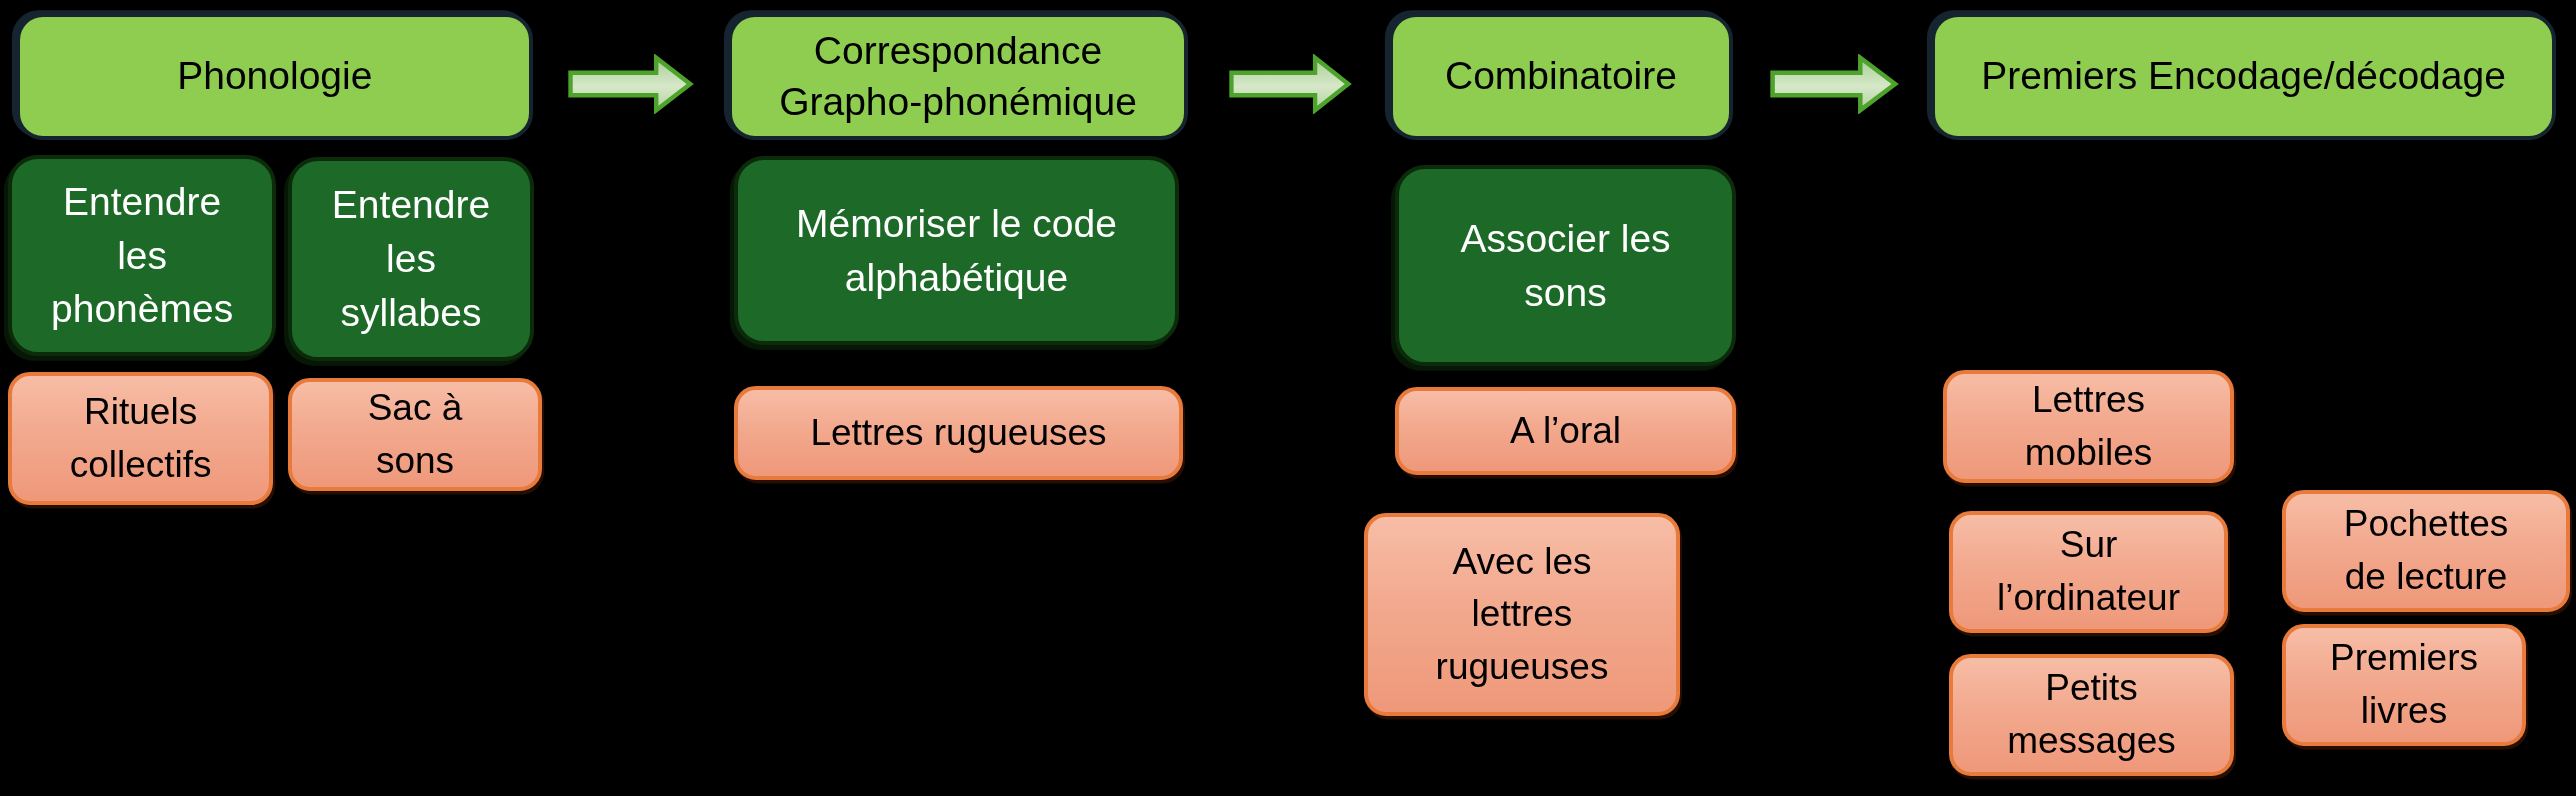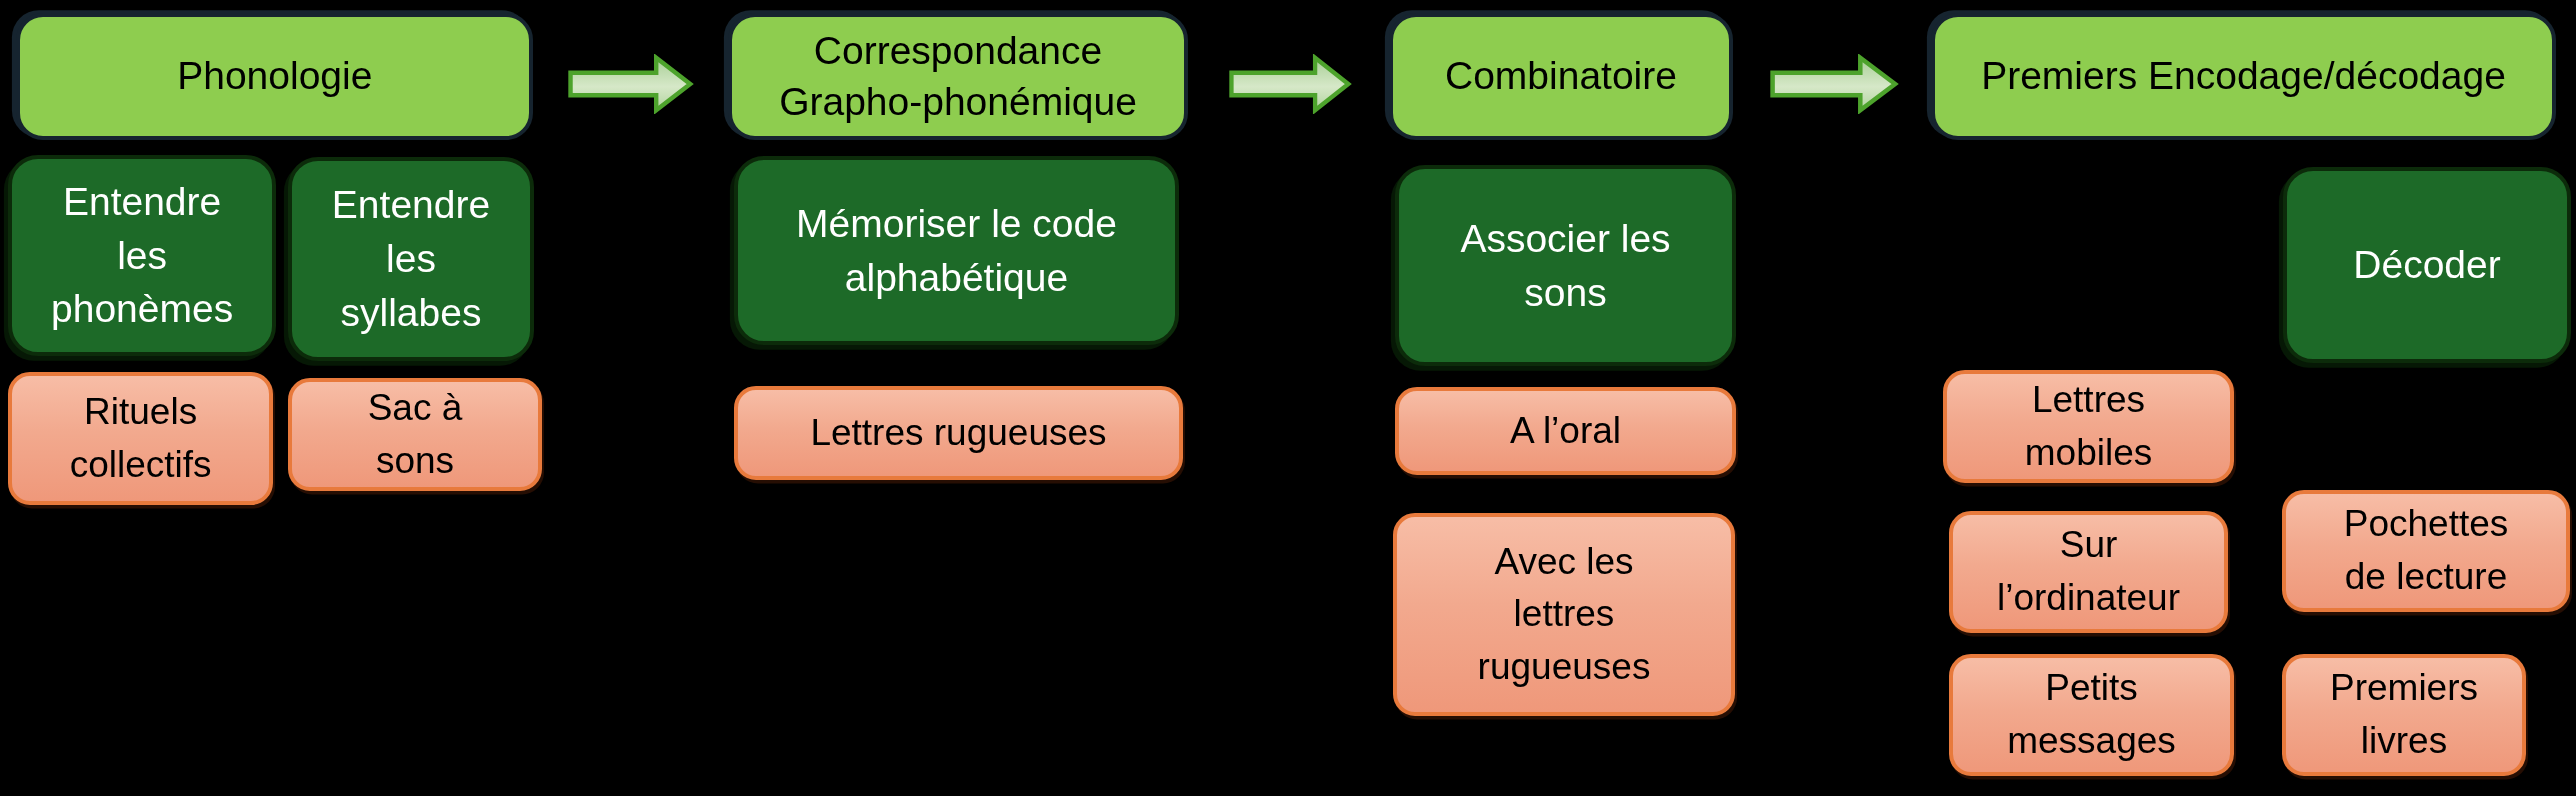--- a/index.html
+++ b/index.html
@@ -91,43 +91,42 @@
     <polygon points="2,15 70,15 70,3 97,24 70,45 70,33 2,33" fill="url(#ag)" stroke="#4da32c" stroke-width="3.5"></polygon>
   </svg>
 
   <div class="node header" style="left:1389px;top:13px;width:344px;height:127px">Combinatoire</div>
 
   <div class="node step" style="left:1395px;top:165px;width:341px;height:201px">Associer les
 sons</div>
 
   <div class="node activity" style="left:1395px;top:387px;width:341px;height:88px">A l’oral</div>
 
-  <div class="node activity" style="left:1393px;top:513px;width:342px;height:203px">Avec les
+  <div class="node activity" style="left:1364px;top:513px;width:316px;height:203px">Avec les
 lettres
 rugueuses</div>
 
   <svg class="arrow" style="left:1770px;top:54px;width:129px;height:60px" viewBox="0 0 100 48" preserveAspectRatio="none">
     <polygon points="2,15 70,15 70,3 97,24 70,45 70,33 2,33" fill="url(#ag)" stroke="#4da32c" stroke-width="3.5"></polygon>
   </svg>
 
   <div class="node header" style="left:1931px;top:13px;width:625px;height:127px">Premiers Encodage/décodage</div>
 
 
-  <div class="node step" style="left:2283px;top:167px;width:288px;height:196px">Décoder</div>
 
   <div class="node activity" style="left:1943px;top:370px;width:291px;height:113px">Lettres
 mobiles</div>
 
 
   <div class="node activity" style="left:1949px;top:511px;width:279px;height:122px">Sur
 l’ordinateur</div>
 
   <div class="node activity" style="left:2282px;top:490px;width:288px;height:122px">Pochettes
 de lecture</div>
 
   <div class="node activity" style="left:1949px;top:654px;width:285px;height:122px">Petits
 messages</div>
 
-  <div class="node activity" style="left:2282px;top:654px;width:244px;height:122px">Premiers
+  <div class="node activity" style="left:2282px;top:624px;width:244px;height:122px">Premiers
 livres</div>
 
 </div>
 
 
 </body></html>

